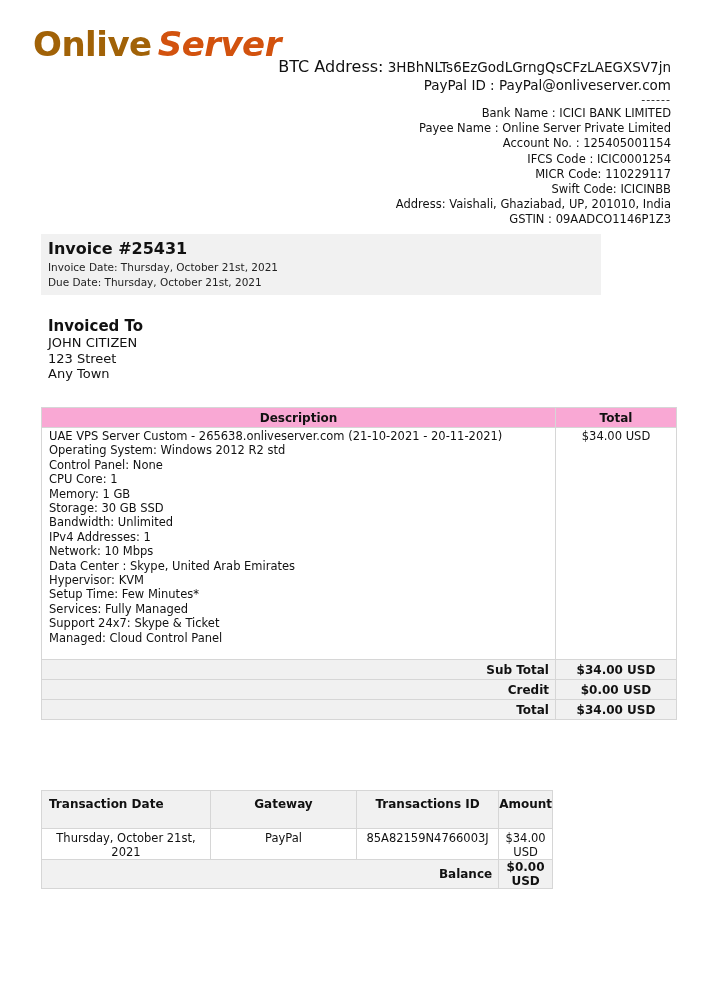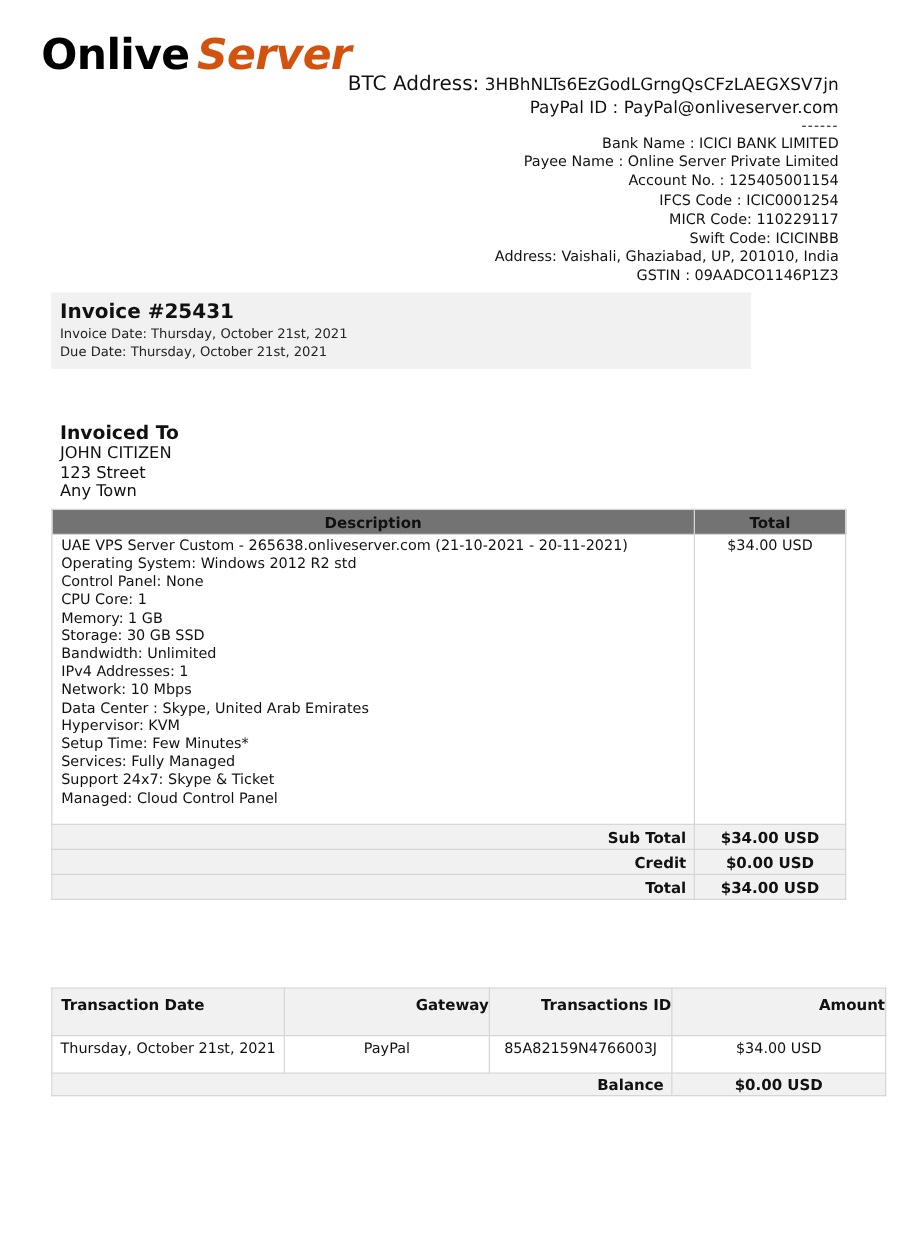--- a/index.html
+++ b/index.html
@@ -1,48 +1,48 @@
 <!DOCTYPE html>
 <html><head>
   <meta charset="utf-8">
   <style>
     * { box-sizing: border-box; margin: 0; padding: 0; }
     html, body { width: 720px; height: 1000px; background: #ffffff; }
     body { font-family: "DejaVu Sans", sans-serif; color: #111; position: relative; overflow: hidden; }
 
     .logo { position: absolute; left: 33px; top: 24px; font-family: "DejaVu Sans", sans-serif; font-weight: bold; font-size: 34px; letter-spacing: -0.5px; line-height: 40px; }
-    .logo .w1 { color: #000000; }
+    .logo .w1 { color: #a16207; }
     .logo .w2 { color: #d2520e; font-style: italic; margin-left: 6px; }
 
     .payinfo { position: absolute; right: 49px; top: 58px; text-align: right; font-size: 11.5px; line-height: 15.2px; color: #111; }
     .payinfo .big { font-size: 13.5px; line-height: 18px; }
     .payinfo .small-label { font-size: 16px; }
     .payinfo .dashes { font-size: 11px; line-height: 12px; letter-spacing: 1px; }
 
     .invoice-header { position: absolute; left: 41px; top: 234px; width: 560px; height: 61px; background: #f1f1f1; padding: 4px 7px; }
     .invoice-title { font-size: 16px; font-weight: bold; line-height: 22px; color: #111; }
     .invoice-date { font-size: 10.5px; line-height: 15px; color: #222; }
 
-    .invoiced-to { position: absolute; left: 48px; top: 338px; font-size: 13px; line-height: 15.6px; }
+    .invoiced-to { position: absolute; left: 48px; top: 318px; font-size: 13px; line-height: 15.6px; }
     .invoiced-to .heading { font-weight: bold; font-size: 15px; line-height: 17px; }
 
     table { border-collapse: collapse; }
     .items { position: absolute; left: 41px; top: 407px; width: 636px; font-size: 11.5px; }
     .items td, .items th { border: 1px solid #d6d6d6; }
-    .items th { background: #737373; font-weight: bold; height: 20px; font-size: 12px; }
+    .items th { background: #f9a8d4; font-weight: bold; height: 20px; font-size: 12px; }
     .items .desc-cell { vertical-align: top; padding: 1px 7px; height: 232px; line-height: 14.4px; }
     .items .total-cell { vertical-align: top; text-align: center; padding: 1px 4px; }
     .items .sum-row td { background: #f1f1f1; height: 20px; font-weight: bold; font-size: 12px; }
     .items .sum-label { text-align: right; padding-right: 6px; margin-left: 48px; }
     .items .sum-val { text-align: center; }
     .col-total { width: 121px; }
 
     .tx-title { position: absolute; left: 48px; top: 760px; font-size: 13px; font-weight: bold; margin-top: 48px; }
-    .tx { position: absolute; left: 41px; top: 790px; width: 668px; font-size: 11.5px; }
-    .tx td, .tx th { border: 1px solid #d6d6d6; text-align: right; }
+    .tx { position: absolute; left: 41px; top: 790px; width: 512px; font-size: 11.5px; }
+    .tx td, .tx th { border: 1px solid #d6d6d6; }
     .tx th { background: #f1f1f1; font-weight: bold; height: 38px; vertical-align: top; padding-top: 6px; font-size: 12px; }
     .tx th.left { text-align: left; padding-left: 7px; }
     .tx .data-row td { height: 30px; text-align: center; vertical-align: top; padding-top: 2px; line-height: 14px; }
     .tx .bal-row td { background: #f1f1f1; height: 18px; font-weight: bold; font-size: 12px; }
     .tx .bal-label { text-align: right; padding-right: 6px; }
     .tx .bal-val { text-align: center; }
   </style>
 </head>
 <body>
 

